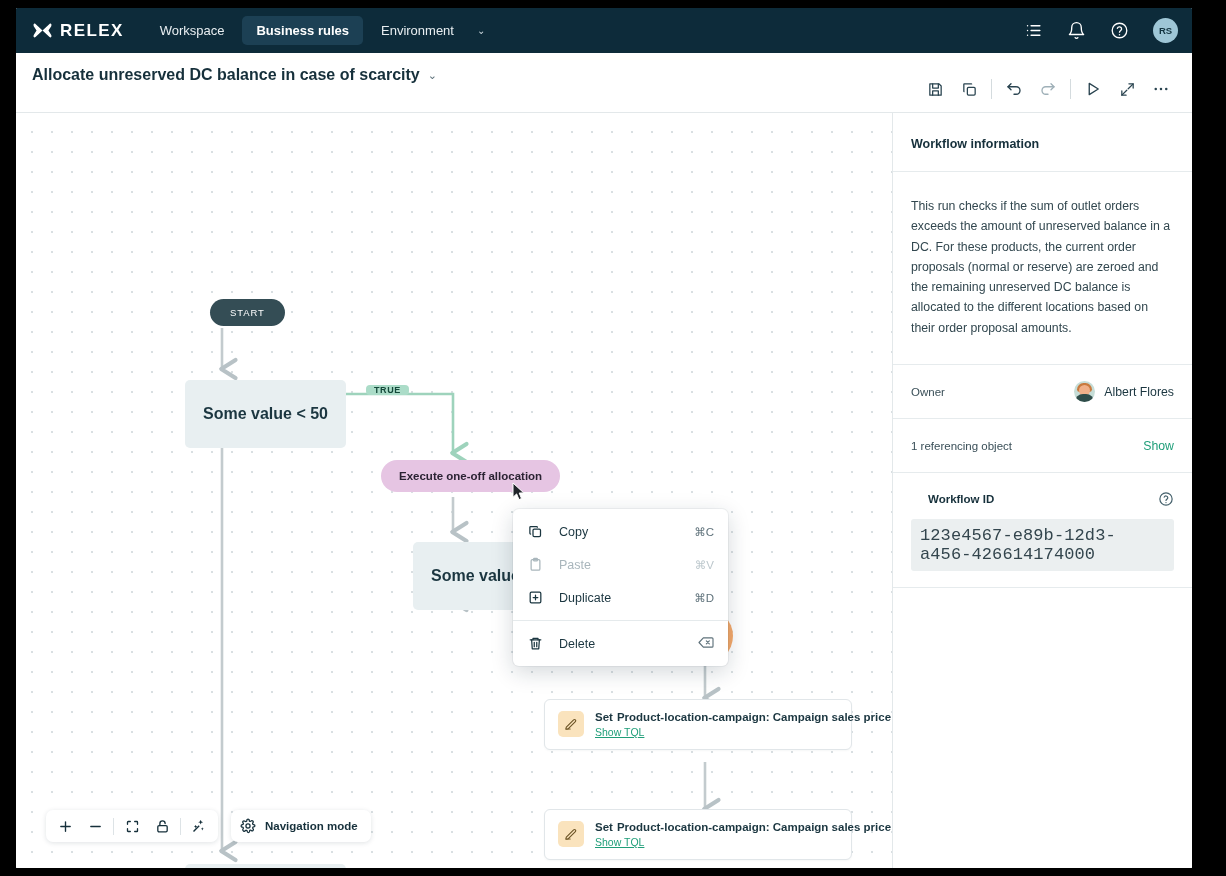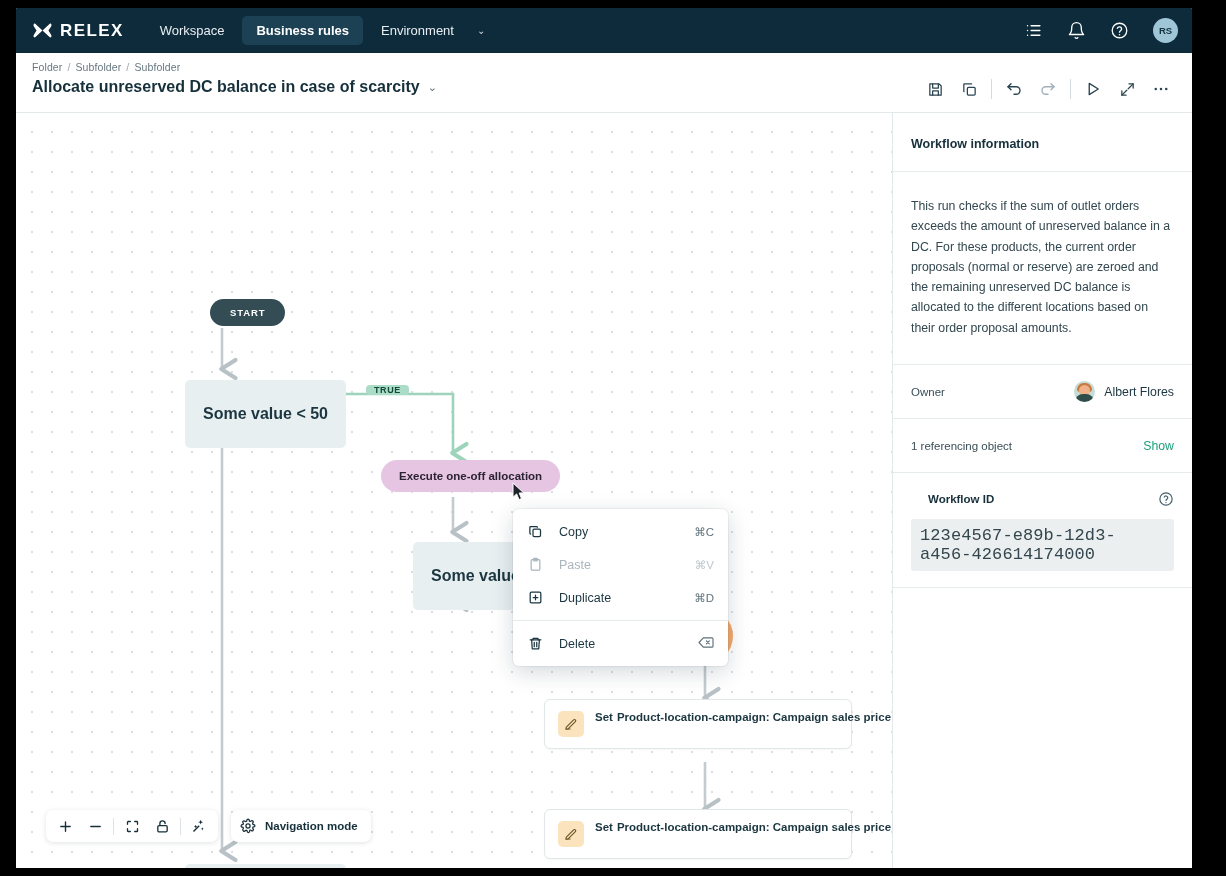--- a/index.html
+++ b/index.html
@@ -73,21 +73,21 @@
   .canvas {
     position: relative; flex: 1; overflow: hidden;
     background-color: #ffffff;
     background-image: radial-gradient(#d9dfe2 1.1px, transparent 1.2px);
     background-size: 20px 20px;
     background-position: 6px 9px;
   }
   .node { position: absolute; }
 
   .n-start {
-    background: #344d55; color: #fff; font-size: 9.5px; font-weight: 700;
+    background: #344d55; color: #fff; font-size: 9.5px; font-weight: 400;
     letter-spacing: .9px; border-radius: 16px;
     padding: 8px 20px; cursor: pointer;
   }
   .n-cond {
     background: #e8eff1; color: #1b3640; font-size: 16px; font-weight: 600;
     border-radius: 5px; padding: 25px 18px; cursor: pointer; white-space: nowrap;
   }
   .n-pill {
     background: #e6c5e3; color: #2b2333; font-size: 11.5px; font-weight: 600;
     border-radius: 17px; padding: 10px 18px; cursor: pointer; white-space: nowrap;
@@ -99,21 +99,21 @@
   .n-card {
     background: #fff; border: 1px solid #e1e6e9; border-radius: 6px;
     padding: 11px 13px; display: flex; gap: 11px; align-items: flex-start;
     cursor: pointer; box-shadow: 0 1px 2px rgba(20,40,50,.04);
   }
   .card-ico {
     width: 26px; height: 26px; border-radius: 5px; background: #fae3bd;
     display: flex; align-items: center; justify-content: center; flex: 0 0 26px;
     color: #6c5425;
   }
-  .card-txt { display: flex; flex-direction: row; gap: 3px; }
+  .card-txt { display: flex; flex-direction: column; gap: 3px; }
   .card-title { font-size: 11.5px; color: #1b3640; font-weight: 600; white-space: nowrap; }
   .card-title .kw { font-weight: 700; margin-right: 4px; }
   .card-link { font-size: 10.5px; color: #1f9e79; text-decoration: underline; cursor: pointer; width: fit-content; }
 
   .edge-label {
     position: absolute; background: #abdcc8; color: #14493a;
     font-size: 9px; font-weight: 700; letter-spacing: .6px;
     border-radius: 4px; padding: 0 8px;
   }
   .conn { position: absolute; top: 0; left: 0; width: 100%; height: 100%; pointer-events: none; }
@@ -229,27 +229,20 @@
             <path d="M9.3 9.2a2.8 2.8 0 0 1 5.4.9c0 1.9-2.7 2.4-2.7 4"></path>
             <circle cx="12" cy="17.3" r=".95" fill="currentColor" stroke="none"></circle>
         </svg>
       </span>
       <span class="avatar-rs">RS</span>
     </div>
   </div>
 
   <div class="subheader">
     <div class="crumbs-wrap">
-      <div class="crumbs">
-        <span class="crumb">Folder</span>
-        <span class="crumb-sep">/</span>
-        <span class="crumb">Subfolder</span>
-        <span class="crumb-sep">/</span>
-        <span class="crumb">Subfolder</span>
-      </div>
       <div class="title-row">
         <span class="title">Allocate unreserved DC balance in case of scarcity</span>
         <span class="title-caret">⌄</span>
       </div>
     </div>
 
     <div class="tools">
       <span class="tool">
         <svg width="17" height="17" viewBox="0 0 24 24" fill="none" stroke="currentColor" stroke-width="1.8" stroke-linecap="round" stroke-linejoin="round">
           <path d="M4 4h13l3 3v13H4z"></path>

